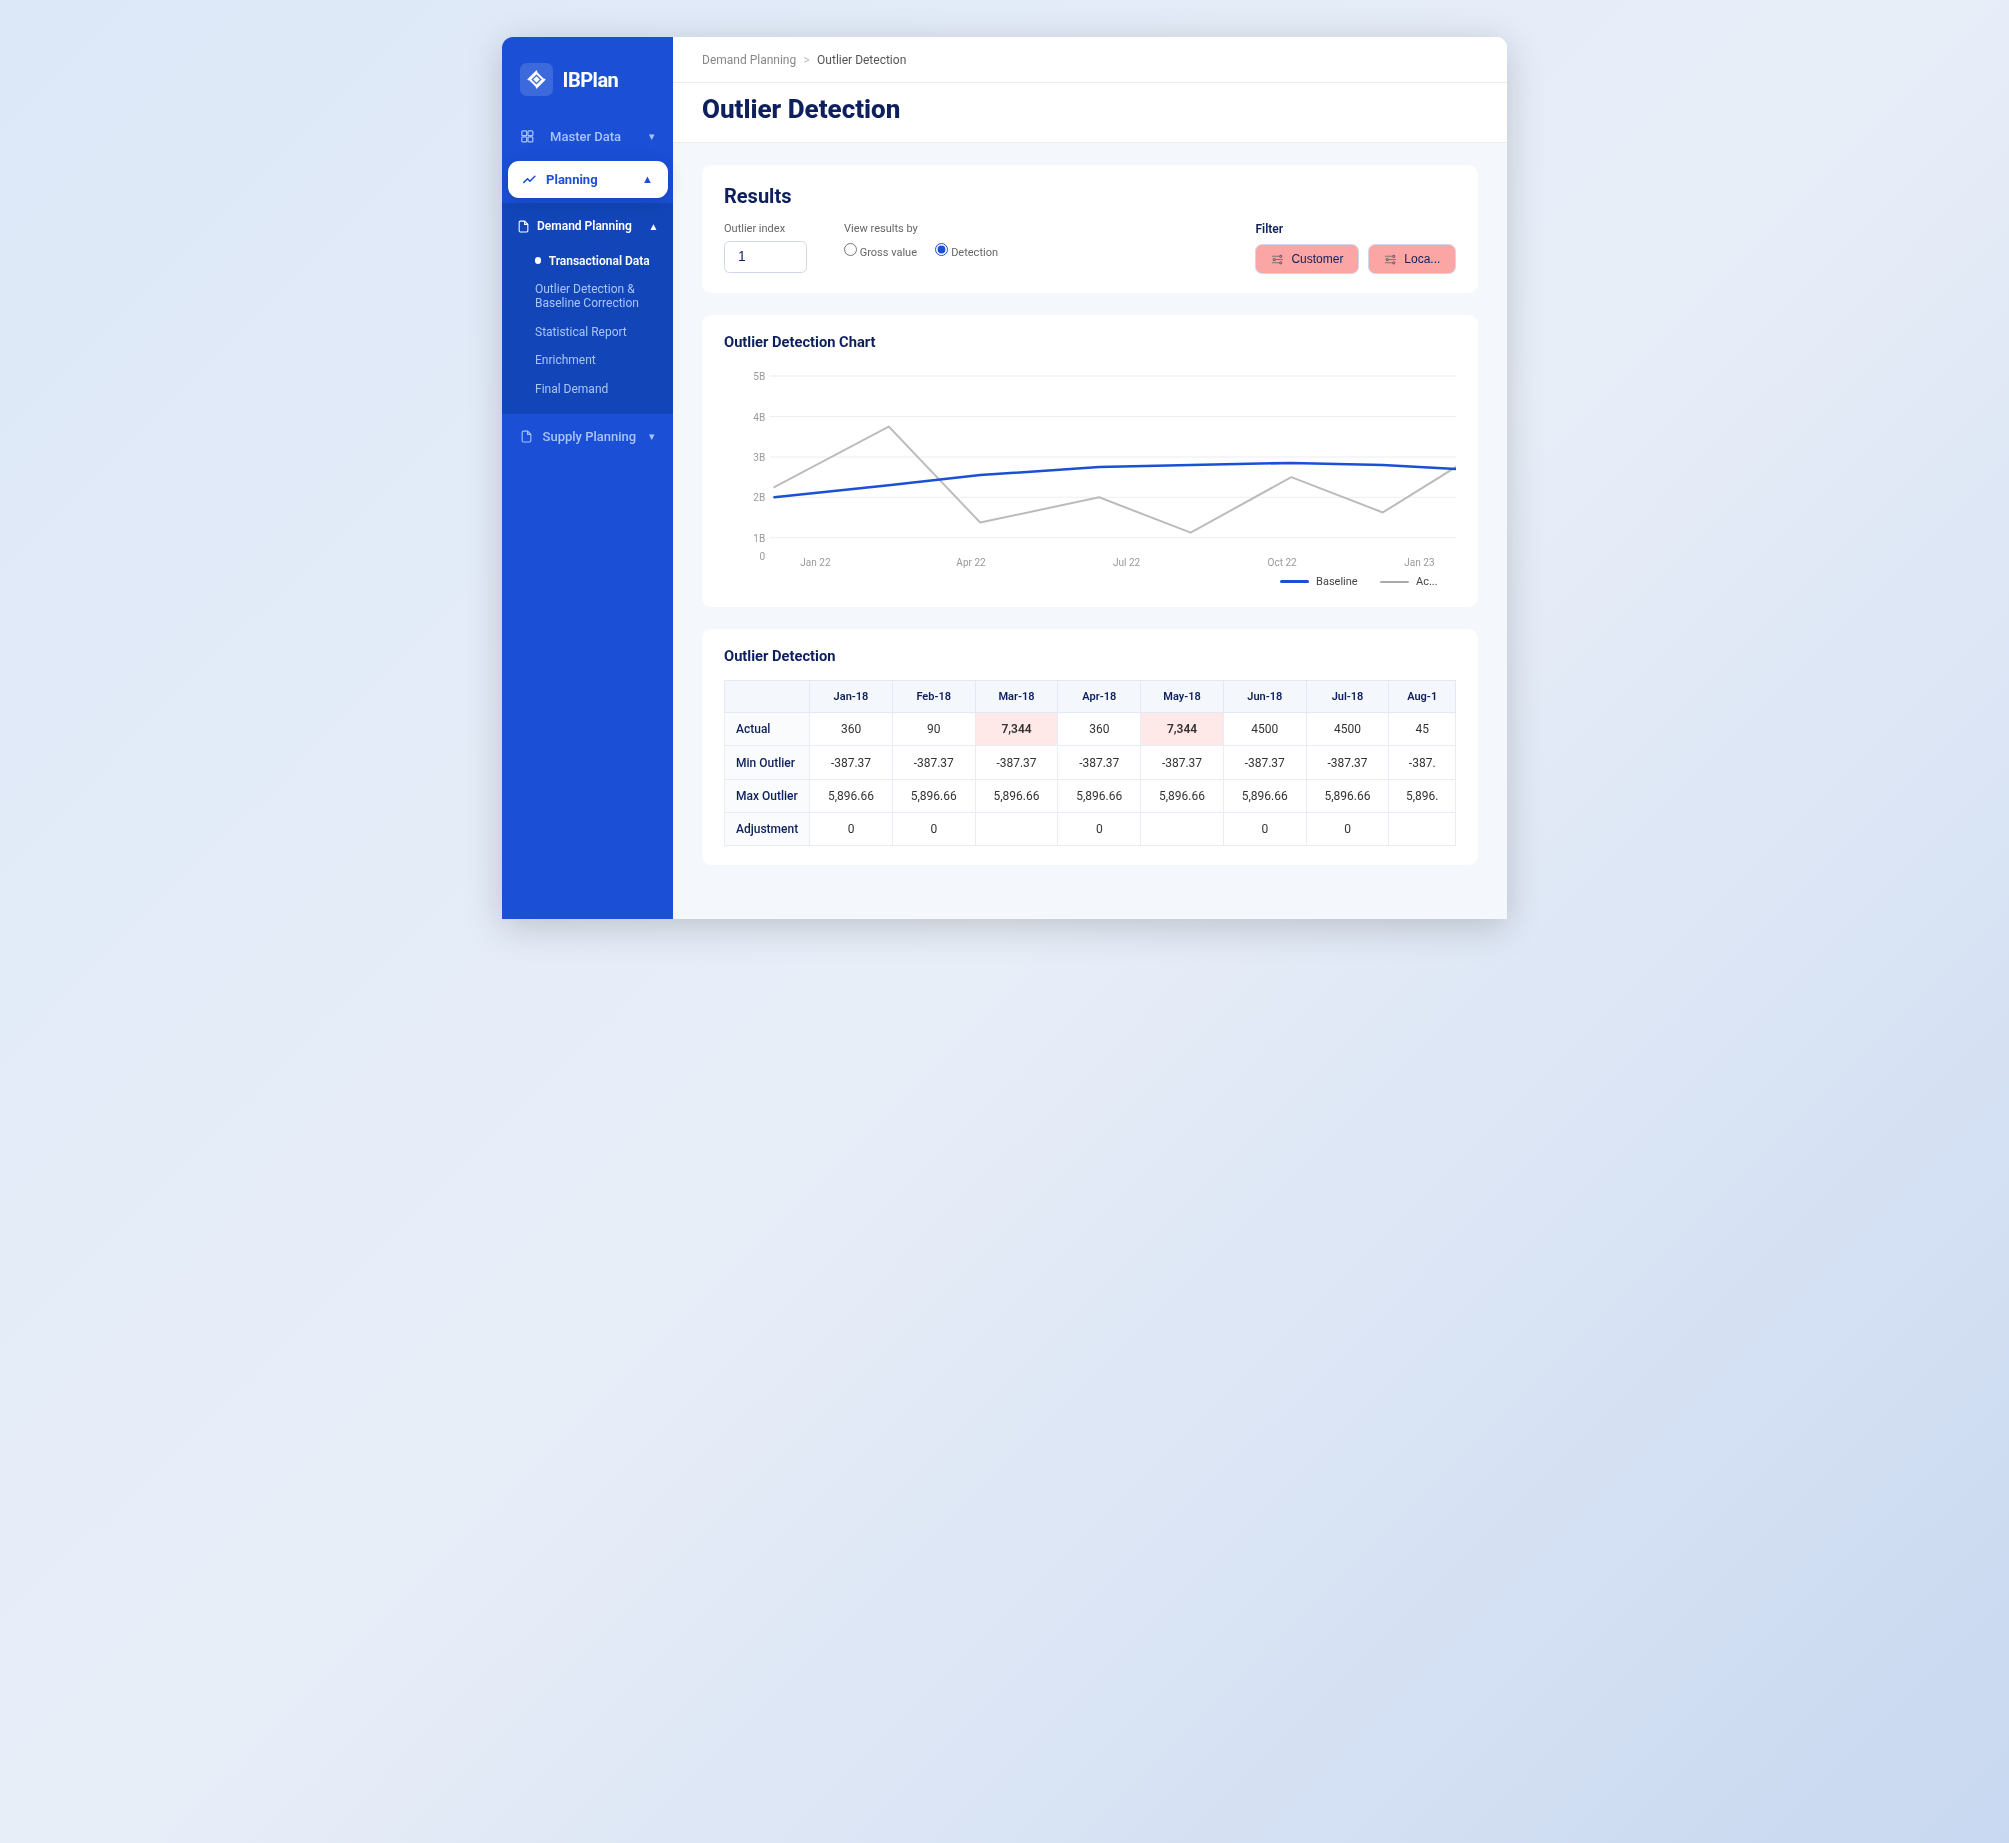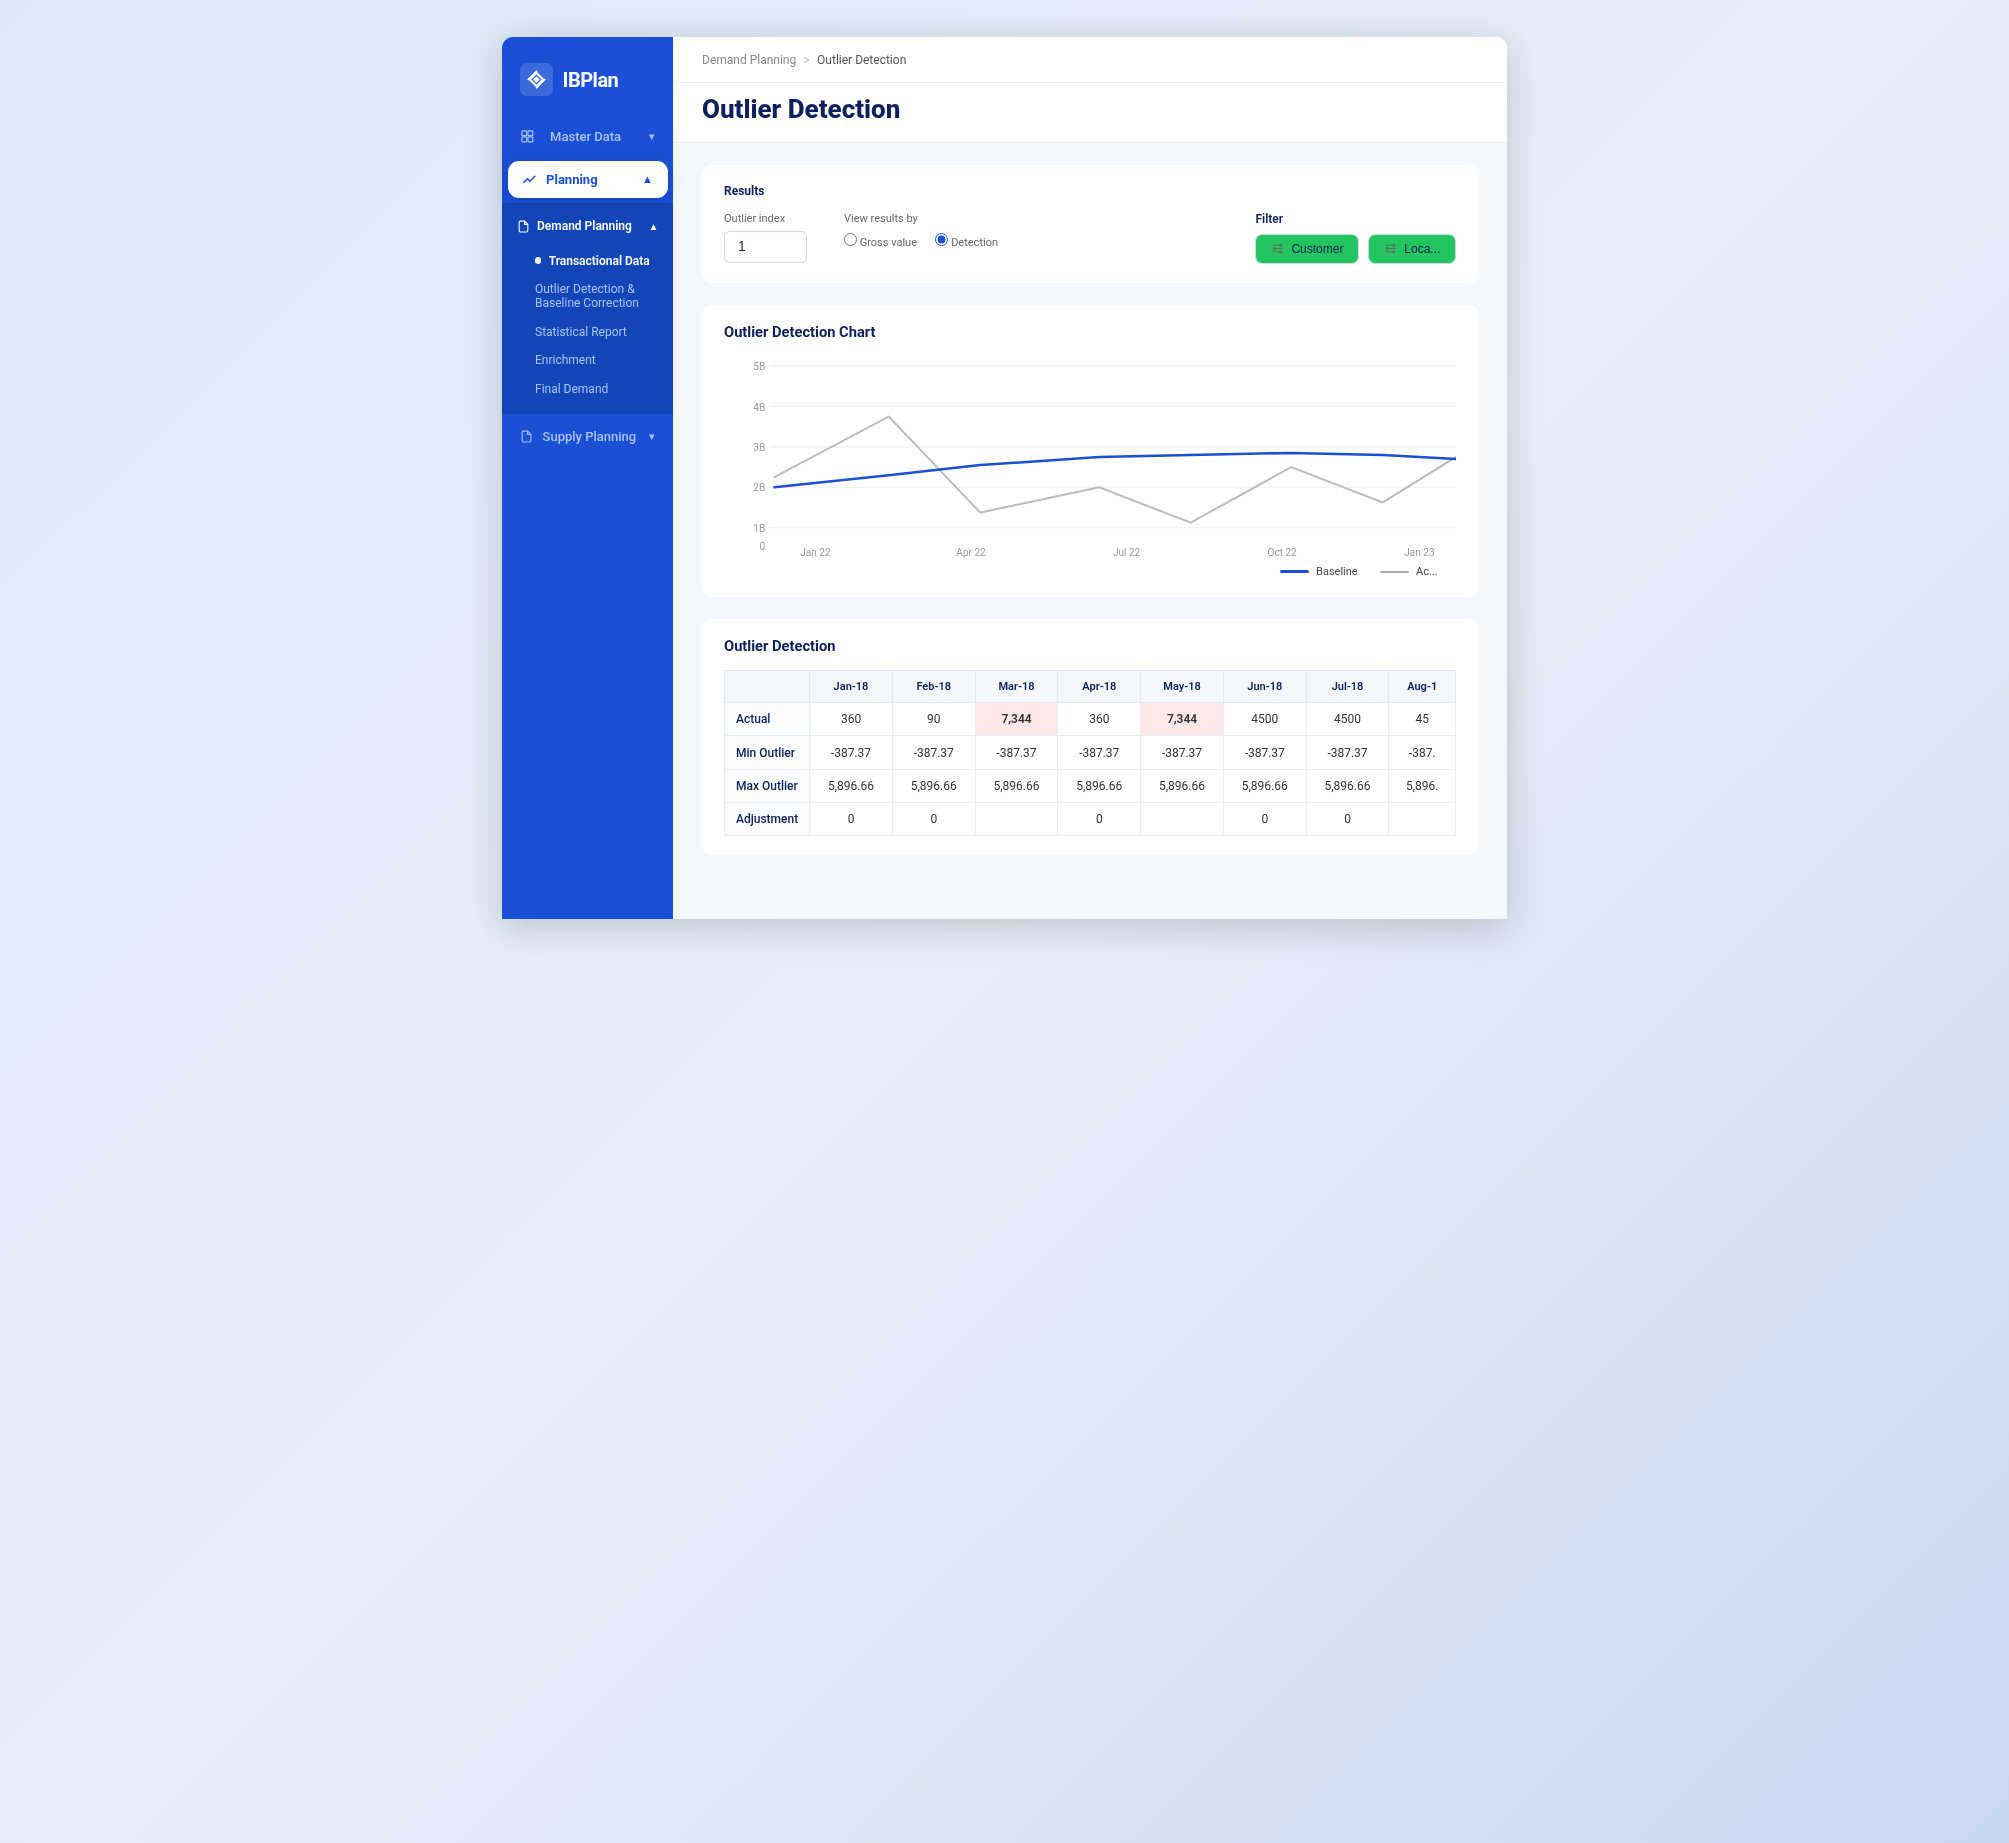--- a/index.html
+++ b/index.html
@@ -212,21 +212,21 @@
 
     
     .results-section {
       background: #fff;
       border-radius: 9.2px;
       padding: 18.4px 22px;
       margin-bottom: 22px;
     }
 
     .results-title {
-      font-size: 12px;
+      font-size: 20px;
       font-weight: 700;
       color: #0d1f5c;
       margin-bottom: 14.7px;
     }
 
     .results-row {
       display: flex;
       align-items: flex-start;
       gap: 37px;
       flex-wrap: wrap;
@@ -278,28 +278,28 @@
       margin-bottom: 7.3px;
     }
 
     .filter-buttons {
       display: flex;
       gap: 9.2px;
     }
 
     .filter-btn {
       display: flex;
-      align-items: flex-start;
+      align-items: center;
       gap: 7.3px;
       border: 1.4px solid #d0d7e8;
       border-radius: 7.3px;
       padding: 7.3px 14.7px;
       font-size: 12px;
       color: #0d1f5c;
-      background: #22c55e;
+      background: #fca5a5;
       cursor: pointer;
       font-weight: 500;
     }
 
     
     .chart-section {
       background: #fff;
       border-radius: 9.2px;
       padding: 18.4px 22px;
       margin-bottom: 22px;

